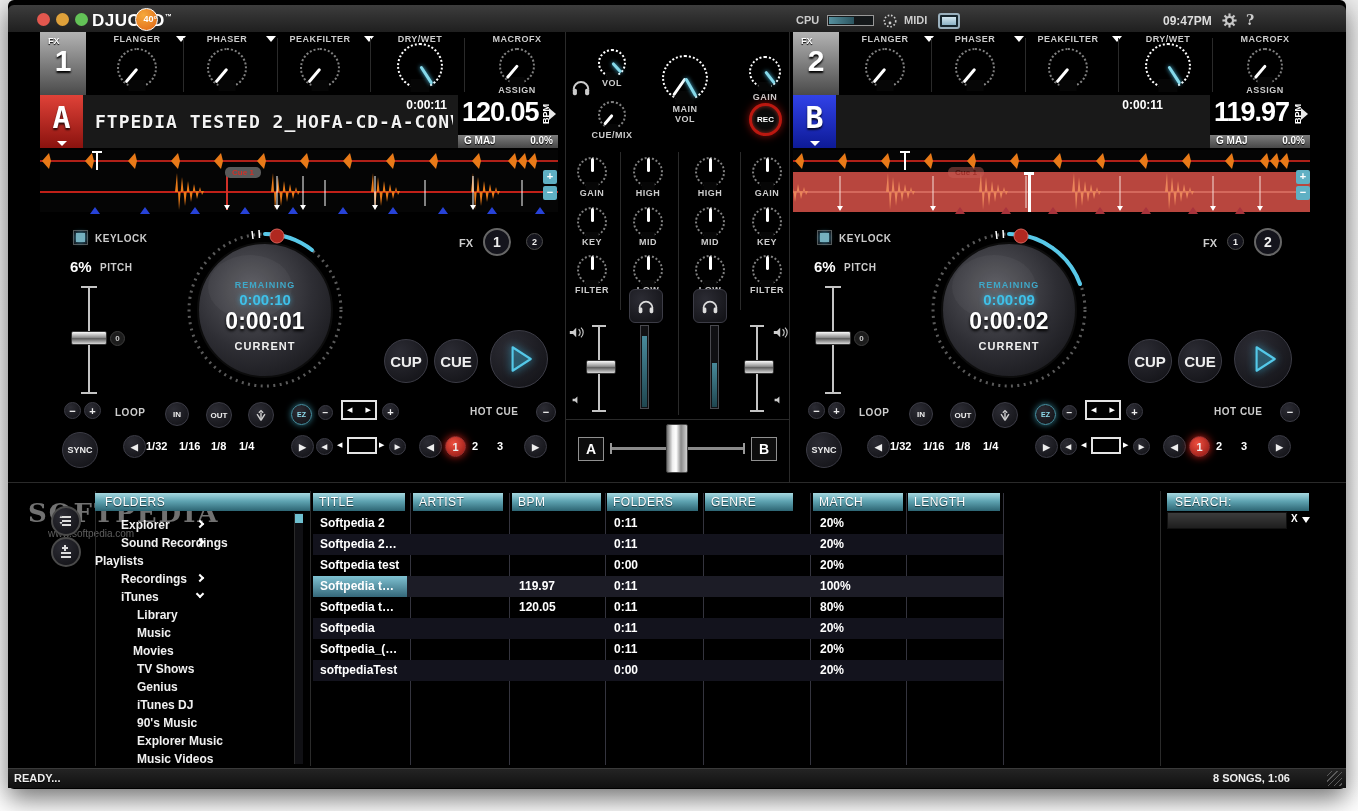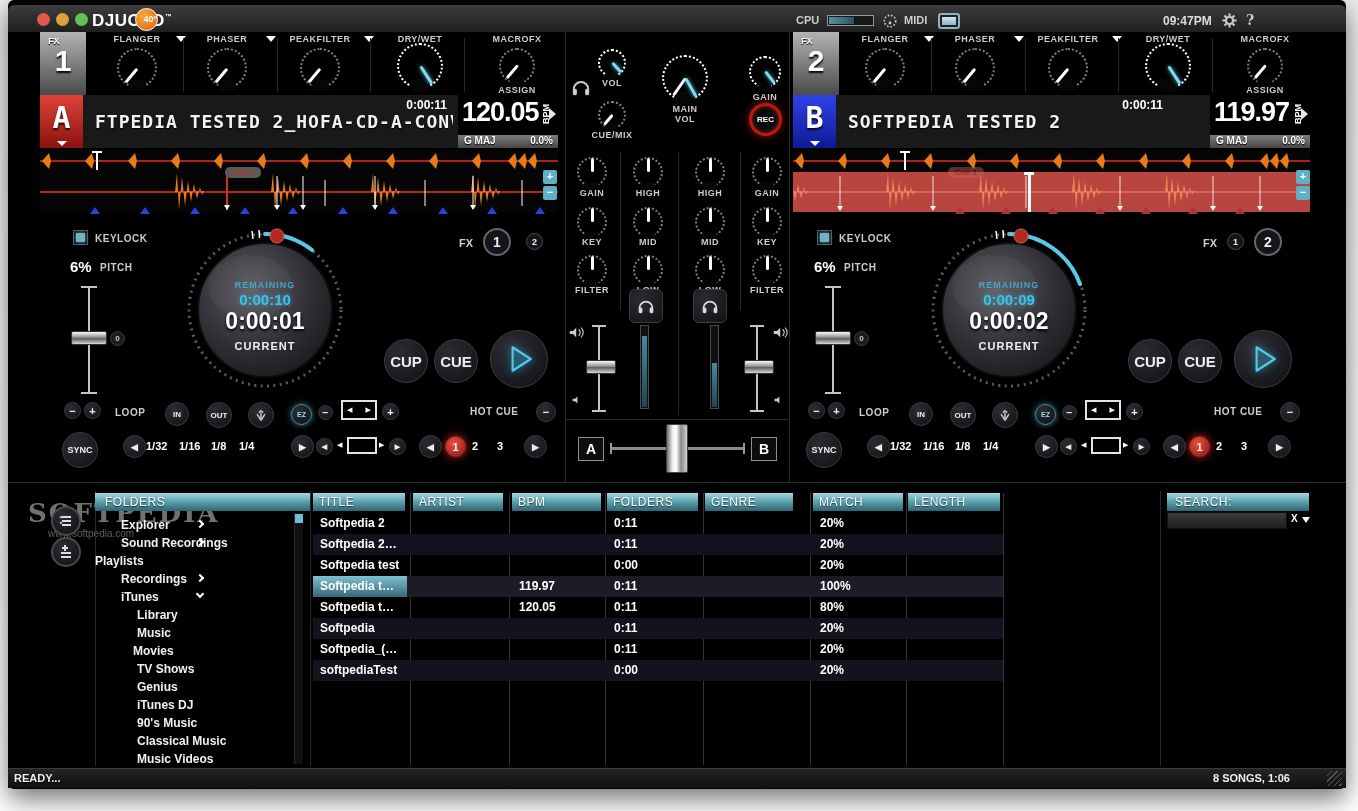--- a/index.html
+++ b/index.html
@@ -527,21 +527,20 @@
     <i class="ptr" style="transform:rotate(-140deg)"></i>
   </div>
 <div class="klabel" style="left:1225px;top:85px">ASSIGN</div>
 <div class="vsep" style="left:931px;top:38px;height:54px"></div>
 <div class="vsep" style="left:1025px;top:38px;height:54px"></div>
 <div class="vsep" style="left:1118px;top:38px;height:54px"></div>
 <div class="vsep" style="left:1212px;top:38px;height:54px"></div>
 
 <div class="deckbar" style="left:793px;width:517px">
   <div class="dletter" style="background:linear-gradient(#3142e8,#0d1a96)"><span class="ch">B</span><span class="dn"></span></div>
-  <div class="lcd abs" style="left:55px;top:16px;font-size:18px;width:358px;white-space:nowrap;overflow:hidden">SOFTPEDIA TESTED 2</div>
   <div class="abs w" style="left:290px;top:3px;width:80px;text-align:right;font-size:12px;font-weight:bold">0:00:11</div>
   <div class="bpmbox" style="left:417px">
     <div class="abs w" style="left:4px;top:2px;font-size:27px;font-weight:bold;letter-spacing:-1px;text-shadow:0 2px 2px #000">119.97</div>
     <div class="abs w" style="left:78px;top:14px;font-size:9px;font-weight:bold;transform:rotate(-90deg)">BPM</div>
     <div class="abs" style="left:91px;top:13px;width:0;height:0;border-top:6px solid transparent;border-bottom:6px solid transparent;border-left:7px solid #e8e8e8"></div>
   </div>
   <div class="keybar" style="left:417px">
     <span class="abs" style="left:6px;top:0">G MAJ</span>
     <span class="abs" style="right:5px;top:0">0.0%</span>
   </div>
@@ -731,21 +730,21 @@
 <div class="titem" style="top:552px"><span style="">Playlists</span></div>
 <div class="titem" style="top:570px"><span class="chev cr"></span><span style="margin-left:26px">Recordings</span></div>
 <div class="titem" style="top:588px"><span class="chev cd"></span><span style="margin-left:26px">iTunes</span></div>
 <div class="titem" style="top:606px"><span style="margin-left:42px">Library</span></div>
 <div class="titem" style="top:624px"><span style="margin-left:42px">Music</span></div>
 <div class="titem" style="top:642px"><span style="margin-left:38px">Movies</span></div>
 <div class="titem" style="top:660px"><span style="margin-left:42px">TV Shows</span></div>
 <div class="titem" style="top:678px"><span style="margin-left:42px">Genius</span></div>
 <div class="titem" style="top:696px"><span style="margin-left:42px">iTunes DJ</span></div>
 <div class="titem" style="top:714px"><span style="margin-left:42px">90's Music</span></div>
-<div class="titem" style="top:732px"><span style="margin-left:42px">Classical Music</span></div>
+<div class="titem" style="top:732px"><span style="margin-left:42px">Explorer Music</span></div>
 <div class="titem" style="top:750px"><span style="margin-left:42px">Music Videos</span></div>
 
 <div class="teal-head hcell" style="left:313px;top:493px;width:92px">TITLE</div>
 <div class="teal-head hcell" style="left:413px;top:493px;width:90px">ARTIST</div>
 <div class="teal-head hcell" style="left:512px;top:493px;width:89px">BPM</div>
 <div class="teal-head hcell" style="left:607px;top:493px;width:91px">FOLDERS</div>
 <div class="teal-head hcell" style="left:705px;top:493px;width:88px">GENRE</div>
 <div class="teal-head hcell" style="left:813px;top:493px;width:90px">MATCH</div>
 <div class="teal-head hcell" style="left:908px;top:493px;width:92px">LENGTH</div>
 <div class="gridv" style="left:410px"></div>

